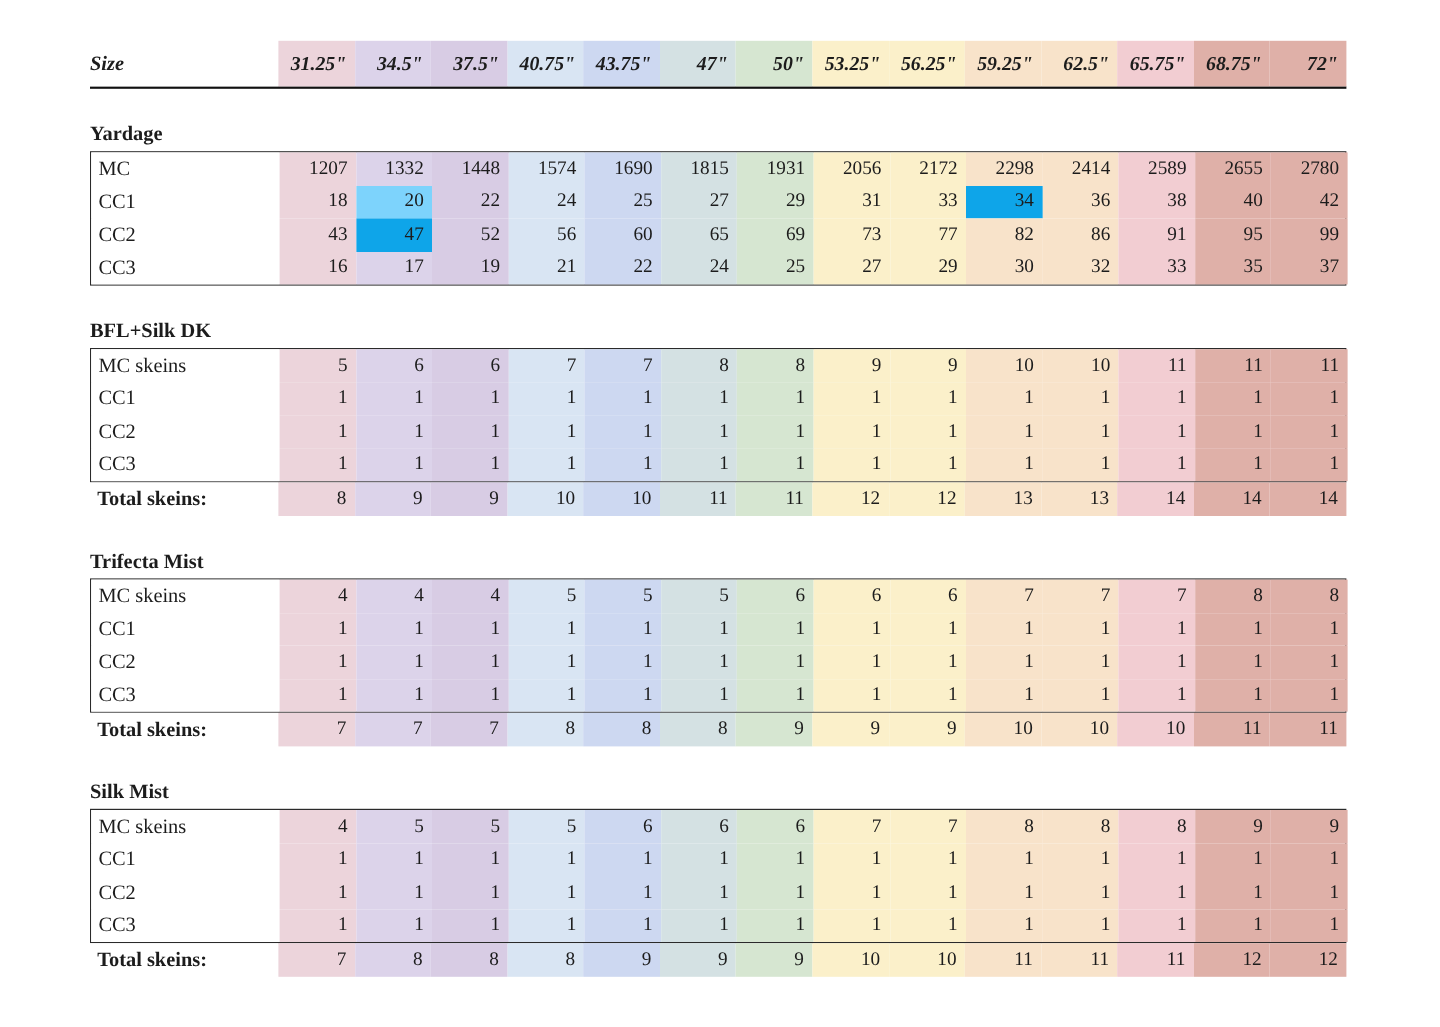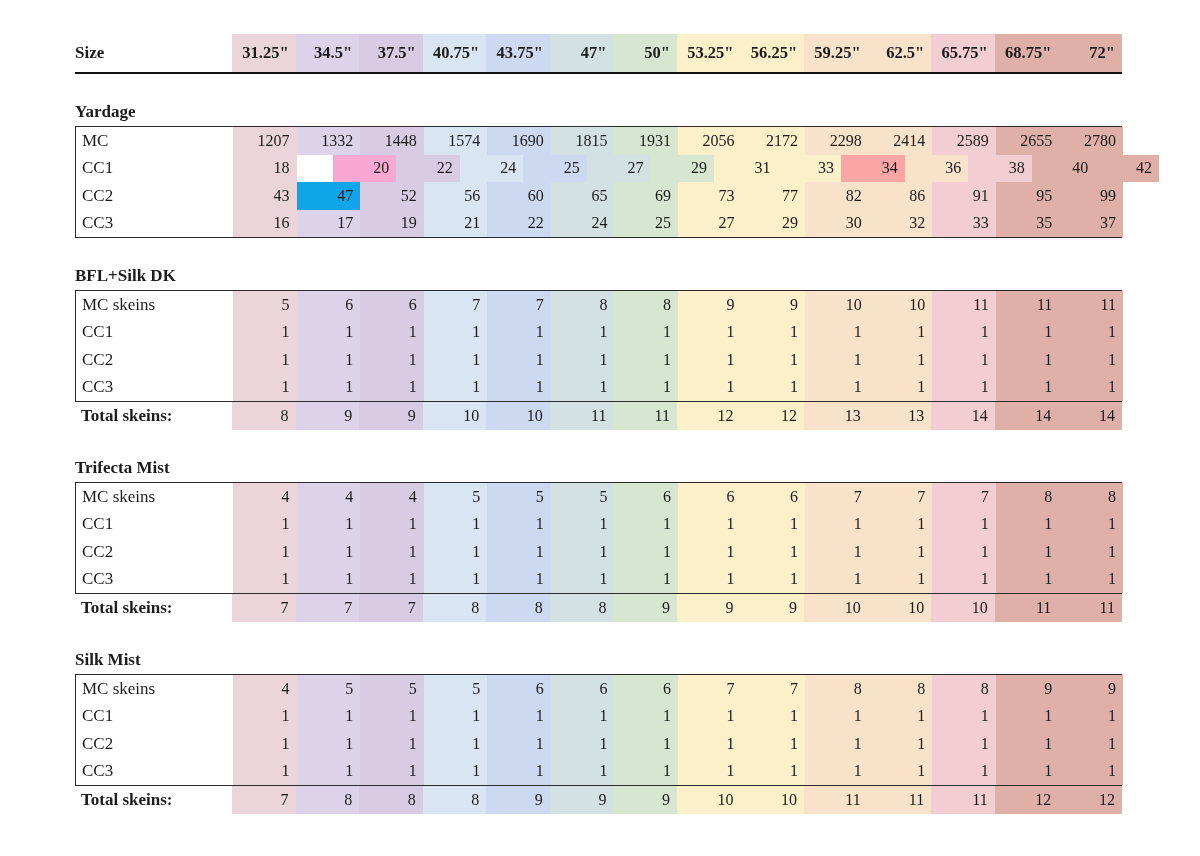--- a/index.html
+++ b/index.html
@@ -26,20 +26,21 @@
     line-height: 30px;
     margin: 0;
     letter-spacing: 0.2px;
   }
   
   .size-row {
     display: flex;
     margin-top: 16px;
     height: 38px;
     border-bottom: 2px solid #111111;
+    font-style: italic;
   }
   .label-col {
     width: 157px;
     box-sizing: border-box;
     display: flex;
     align-items: center;
     background: #ffffff;
   }
   .size-row .label-col {
     font-weight: bold;
@@ -134,29 +135,29 @@
             <div class="cell value-cell" style="background: rgb(251, 240, 202); text-align: right;">2172</div>
             <div class="cell value-cell" style="background: rgb(248, 227, 202);">2298</div>
             <div class="cell value-cell" style="background: rgb(248, 227, 202);">2414</div>
             <div class="cell value-cell" style="background: rgb(242, 205, 210);">2589</div>
             <div class="cell value-cell" style="background: rgb(223, 176, 168);">2655</div>
             <div class="cell value-cell" style="background: rgb(223, 176, 168);">2780</div>
           </div>
           <div class="trow">
             <div class="label-cell">CC1</div>
             <div class="cell value-cell" style="background: rgb(236, 212, 219);">18</div>
-            <div class="cell value-cell" style="background: #f9a8d4; margin-left: 36px;">20</div>
+            <div class="cell value-cell" style="background: #7dd3fc;">20</div>
             <div class="cell value-cell" style="background: rgb(216, 204, 228);">22</div>
             <div class="cell value-cell" style="background: rgb(217, 229, 243);">24</div>
             <div class="cell value-cell" style="background: rgb(205, 216, 241);">25</div>
             <div class="cell value-cell" style="background: rgb(212, 225, 227);">27</div>
             <div class="cell value-cell" style="background: rgb(214, 230, 209);">29</div>
             <div class="cell value-cell" style="background: rgb(251, 240, 202);">31</div>
             <div class="cell value-cell" style="background: rgb(251, 240, 202);">33</div>
-            <div class="cell value-cell" style="background: #fca5a5;">34</div>
+            <div class="cell value-cell" style="background: #0ea5e9;">34</div>
             <div class="cell value-cell" style="background: rgb(248, 227, 202);">36</div>
             <div class="cell value-cell" style="background: rgb(242, 205, 210);">38</div>
             <div class="cell value-cell" style="background: rgb(223, 176, 168);">40</div>
             <div class="cell value-cell" style="background: rgb(223, 176, 168);">42</div>
           </div>
           <div class="trow">
             <div class="label-cell">CC2</div>
             <div class="cell value-cell" style="background: rgb(236, 212, 219);">43</div>
             <div class="cell value-cell" style="background: #0ea5e9;">47</div>
             <div class="cell value-cell" style="background: rgb(216, 204, 228);">52</div>

